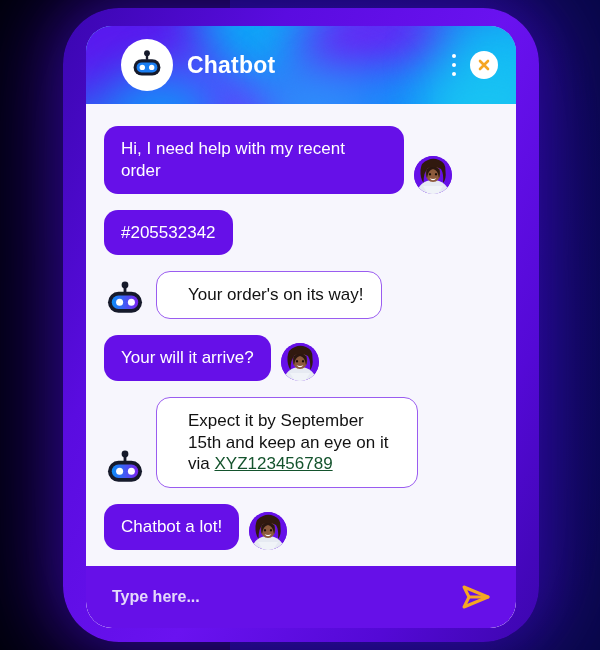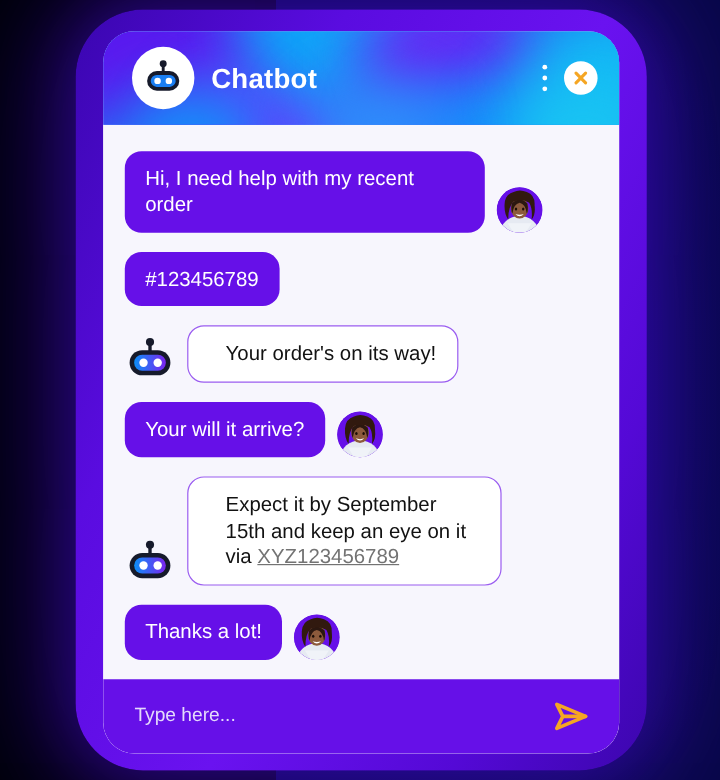--- a/index.html
+++ b/index.html
@@ -63,21 +63,21 @@
 
   
   #chat-header {
     position: relative;
     height: 78px;
     flex: 0 0 78px;
     overflow: hidden;
     background: #1f7df5;
     display: flex;
     align-items: center;
-    padding: 0 18px 0 24px;
+    padding: 0 18px 0 35px;
   }
   .blob {
     position: absolute;
     border-radius: 50%;
     filter: blur(26px);
     pointer-events: none;
   }
   .b1 { left: -60px;  top: -56px;  width: 190px; height: 150px; background: #5b18ef; }
   .b2 { left: 52px;   top: 30px;   width: 150px; height: 130px; background: #7b22ff; opacity: .95; }
   .b3 { left: 120px;  top: -60px;  width: 170px; height: 120px; background: #0ea8f8; }
@@ -172,21 +172,21 @@
     border-radius: 14px;
   }
   .bubble.bot {
     background: #ffffff;
     color: #121212;
     border: 1.5px solid #9a5cf0;
     border-radius: 14px;
     padding-left: 31px;
   }
   .bubble.bot a {
-    color: #737373;
+    color: #14532d;
     text-decoration: underline;
   }
 
   .avatar {
     flex: 0 0 38px;
     width: 38px; height: 38px;
     border-radius: 50%;
     overflow: hidden;
     background: #6610e8;
   }
@@ -208,20 +208,21 @@
     border-radius: 0 0 26px 26px;
   }
   #message-input {
     flex: 1 1 auto;
     border: none;
     outline: none;
     background: transparent;
     color: #ffffff;
     font-family: "Liberation Sans", sans-serif;
     font-size: 16px;
+    font-weight: bold;
   }
   #message-input::placeholder { color: #e4d9fb; opacity: 1; }
   #send-button {
     flex: 0 0 36px;
     width: 36px; height: 32px;
     display: flex;
     align-items: center;
     justify-content: center;
     cursor: pointer;
   }
@@ -288,21 +289,21 @@
           <path d="M12.5 13.5 Q19 7 25.5 13.5 Q26.5 19 25 22 Q24 14 19 13 Q14 14 13 22 Q11.5 19 12.5 13.5 Z" fill="#2b1710"></path>
           <path d="M6.5 14 Q7 6 14 4 Q19 1.5 25 4 Q32 6.5 31.5 15 Q32.5 23 29 27 Q30 18 27 13 Q21 9.5 14 12 Q9.5 16 9.5 27 Q6 22 6.5 14 Z" fill="#31190f"></path>
           <ellipse cx="16" cy="18.2" rx="1" ry="1.3" fill="#1a0d07"></ellipse>
           <ellipse cx="22" cy="18.2" rx="1" ry="1.3" fill="#1a0d07"></ellipse>
           <path d="M15.5 22.3 Q19 26 22.5 22.3 Q19 23.6 15.5 22.3 Z" fill="#ffffff"></path>
         </svg>
       </div>
     </div>
 
     <div class="row user" style="padding-right:48px;">
-      <div class="bubble user">#123456789</div>
+      <div class="bubble user">#205532342</div>
     </div>
 
     <div class="row bot">
       <div class="bot-avatar">
         <svg width="42" height="40" viewBox="0 0 42 40">
           <circle cx="21" cy="6" r="3.4" fill="#161a2b"></circle>
           <rect x="19.6" y="7.4" width="2.8" height="6.2" fill="#161a2b"></rect>
           <rect x="4" y="12.8" width="34" height="21" rx="10.5" fill="#161a2b"></rect>
           <rect x="7.8" y="16.6" width="26.4" height="13.4" rx="6.7" fill="url(#botgrad1)"></rect>
           <circle cx="15.6" cy="23.3" r="3.5" fill="#ffffff"></circle>
@@ -351,21 +352,21 @@
             </linearGradient>
           </defs>
         </svg>
       </div>
       <div class="bubble bot" style="max-width:262px;">
         <span>Expect it by September 15th and keep an eye on it via </span><a href="#">XYZ123456789</a>
       </div>
     </div>
 
     <div class="row user">
-      <div class="bubble user">Thanks a lot!</div>
+      <div class="bubble user">Chatbot a lot!</div>
       <div class="avatar">
         <svg viewBox="0 0 38 38" width="38" height="38">
           <circle cx="19" cy="19" r="19" fill="#6610e8"></circle>
           <path d="M3 38 A16 14 0 0 1 35 38 Z" fill="#e6eaf2"></path>
           <path d="M9 30 L14 38 L24 38 L29 30 Z" fill="#f0f3f8"></path>
           <ellipse cx="19" cy="17.5" rx="7.4" ry="8.6" fill="#8c5a3c"></ellipse>
           <path d="M12.5 13.5 Q19 7 25.5 13.5 Q26.5 19 25 22 Q24 14 19 13 Q14 14 13 22 Q11.5 19 12.5 13.5 Z" fill="#2b1710"></path>
           <path d="M6.5 14 Q7 6 14 4 Q19 1.5 25 4 Q32 6.5 31.5 15 Q32.5 23 29 27 Q30 18 27 13 Q21 9.5 14 12 Q9.5 16 9.5 27 Q6 22 6.5 14 Z" fill="#31190f"></path>
           <ellipse cx="16" cy="18.2" rx="1" ry="1.3" fill="#1a0d07"></ellipse>
           <ellipse cx="22" cy="18.2" rx="1" ry="1.3" fill="#1a0d07"></ellipse>

